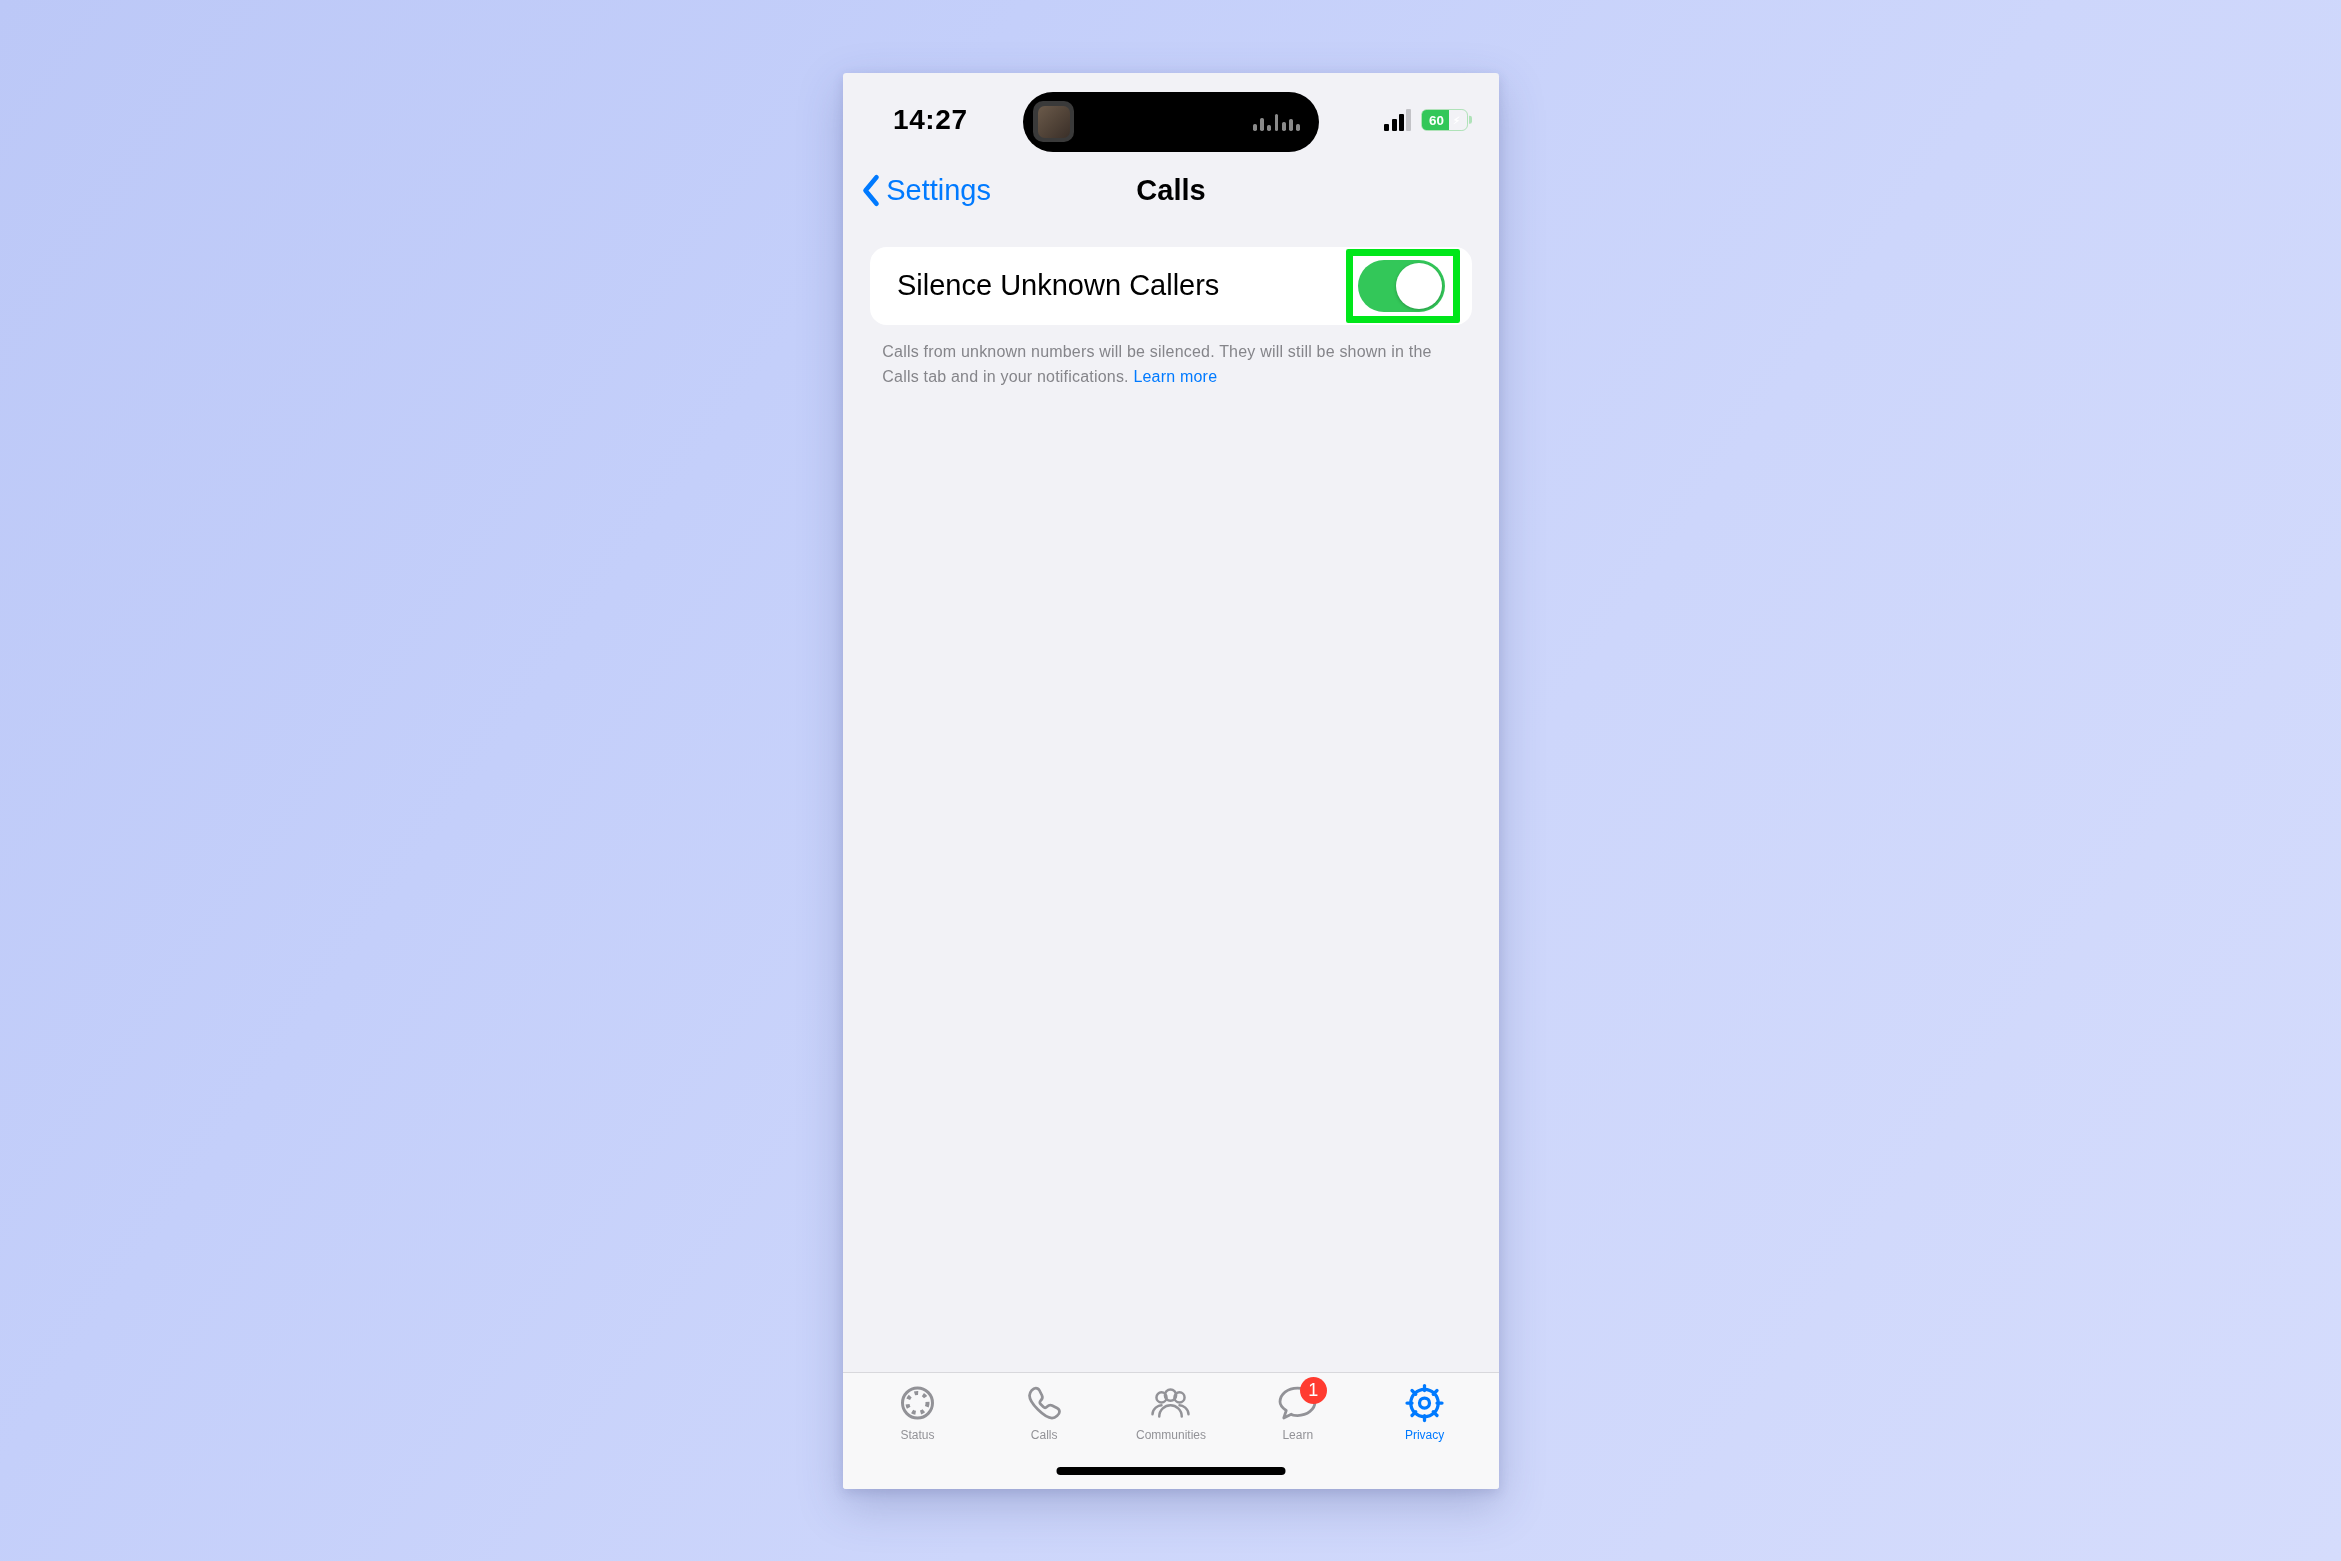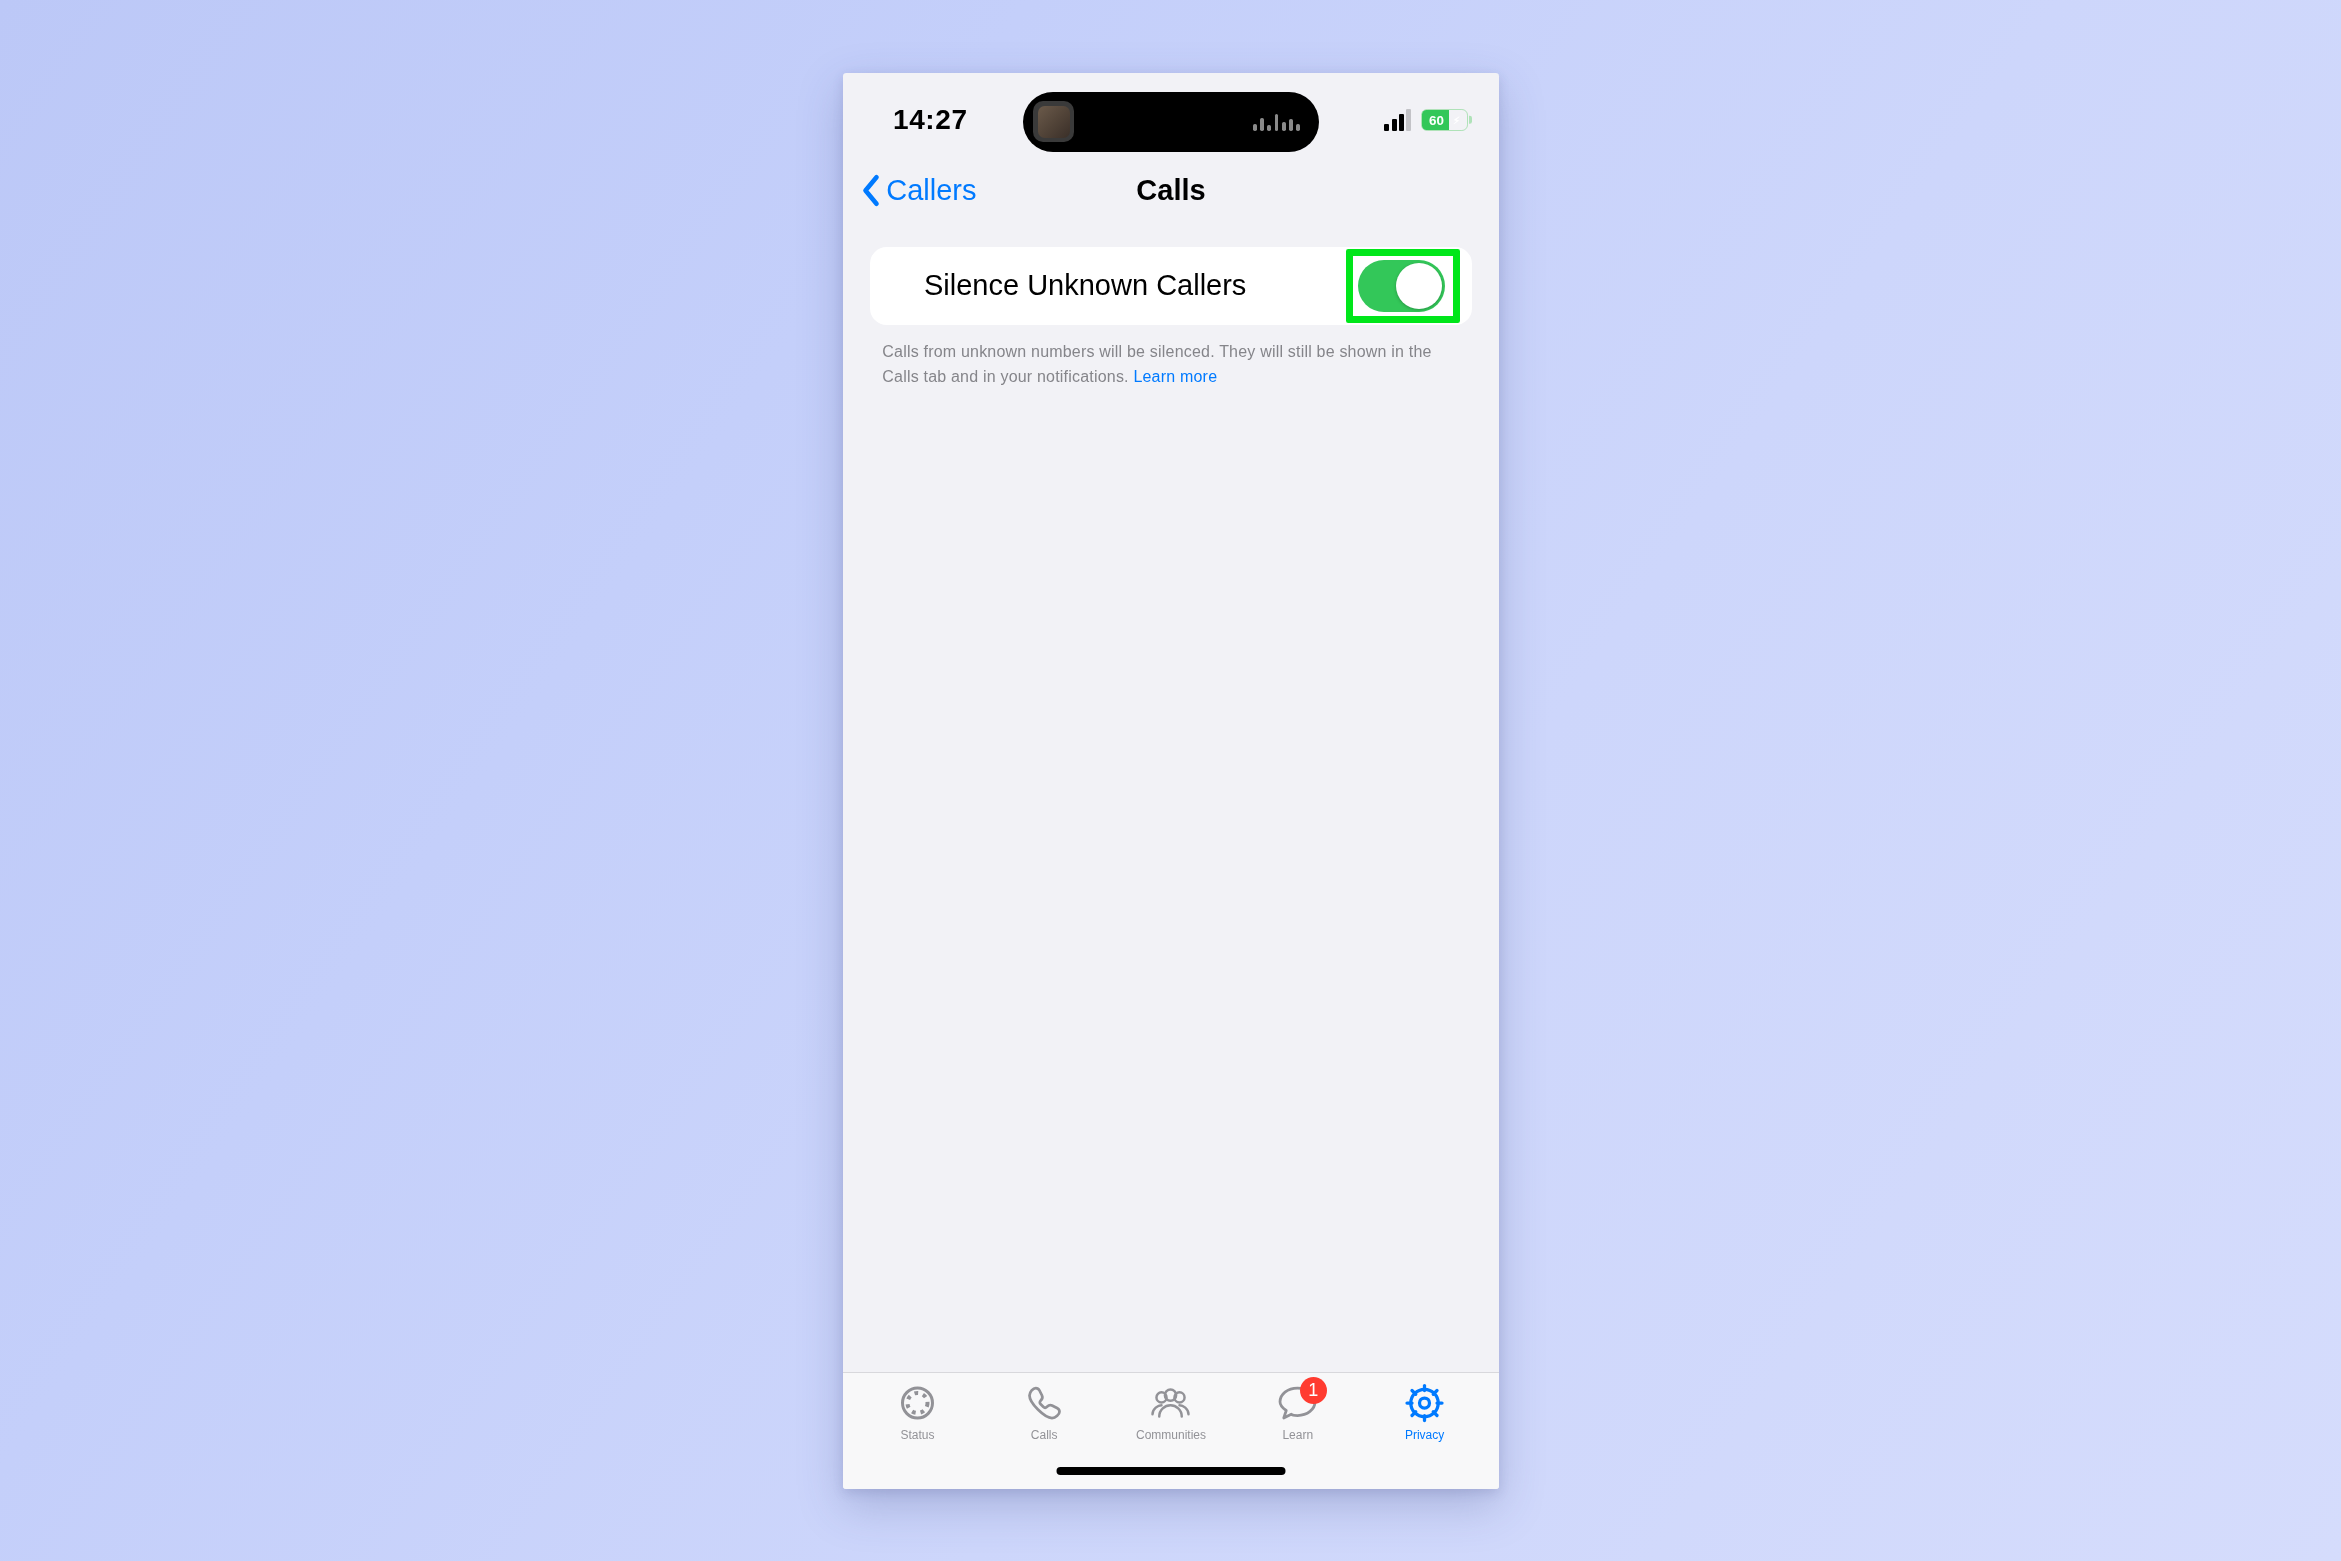--- a/index.html
+++ b/index.html
@@ -184,21 +184,20 @@
     border-radius: 16.7px;
     height: 78px;
     display: flex;
     align-items: center;
     justify-content: space-between;
     padding: 0 27px;
   }
   .row-label {
     font-size: 29px;
     color: #000;
-    margin-left: 27px;
   }
   .highlight{
     position:absolute;
     right:12.3px;
     top:50%;
     transform:translateY(-50%);
     width:114px;
     height:74px;
     border:7.8px solid #00e61a;
     border-radius:2.2px;
@@ -313,21 +312,21 @@
         </div>
       </div>
     </div>
   </div>
 
   <div class="navbar">
     <div class="back">
       <svg viewBox="0 0 18 30">
         <polyline points="14,3 4,15 14,27" fill="none" stroke="#007aff" stroke-width="4.2" stroke-linecap="round" stroke-linejoin="round"></polyline>
       </svg>
-      <span>Callers</span>
+      <span>Settings</span>
     </div>
     <div class="nav-title">Calls</div>
   </div>
 
   <div class="content">
     <div class="row-wrap">
       <div class="row">
         <div class="row-label">Silence Unknown Callers</div>
         <div class="toggle"></div>
       </div>

